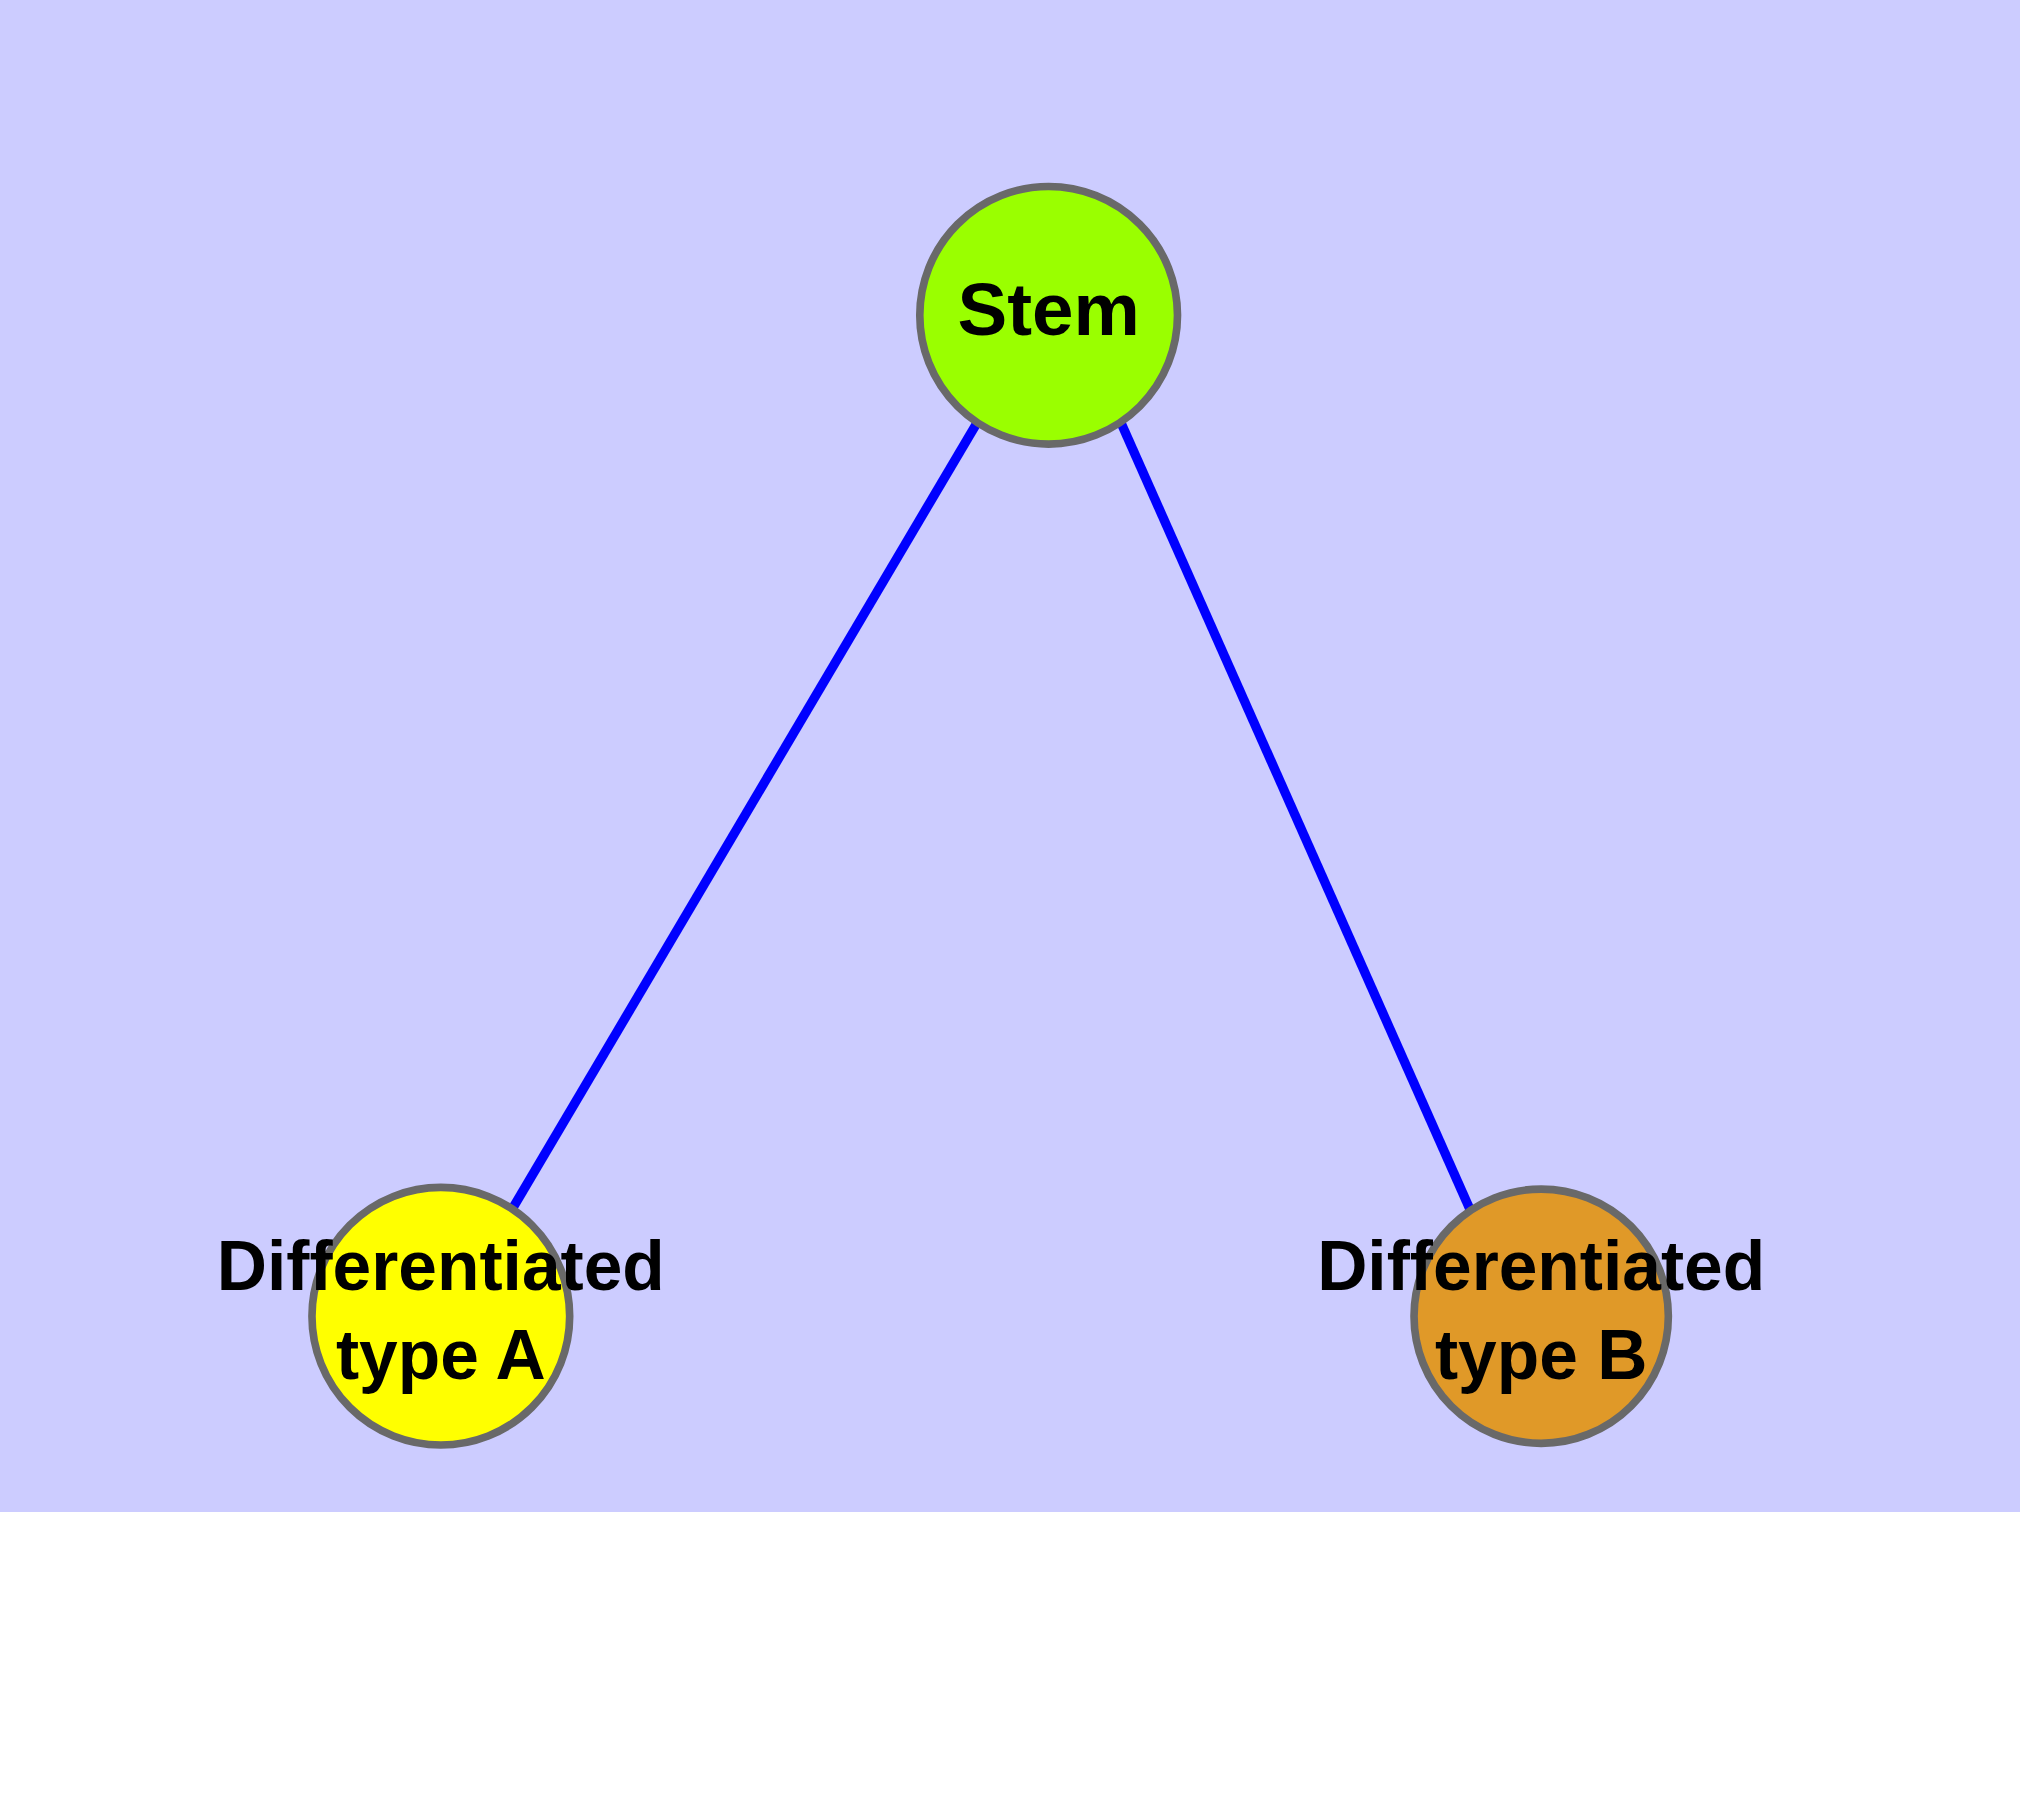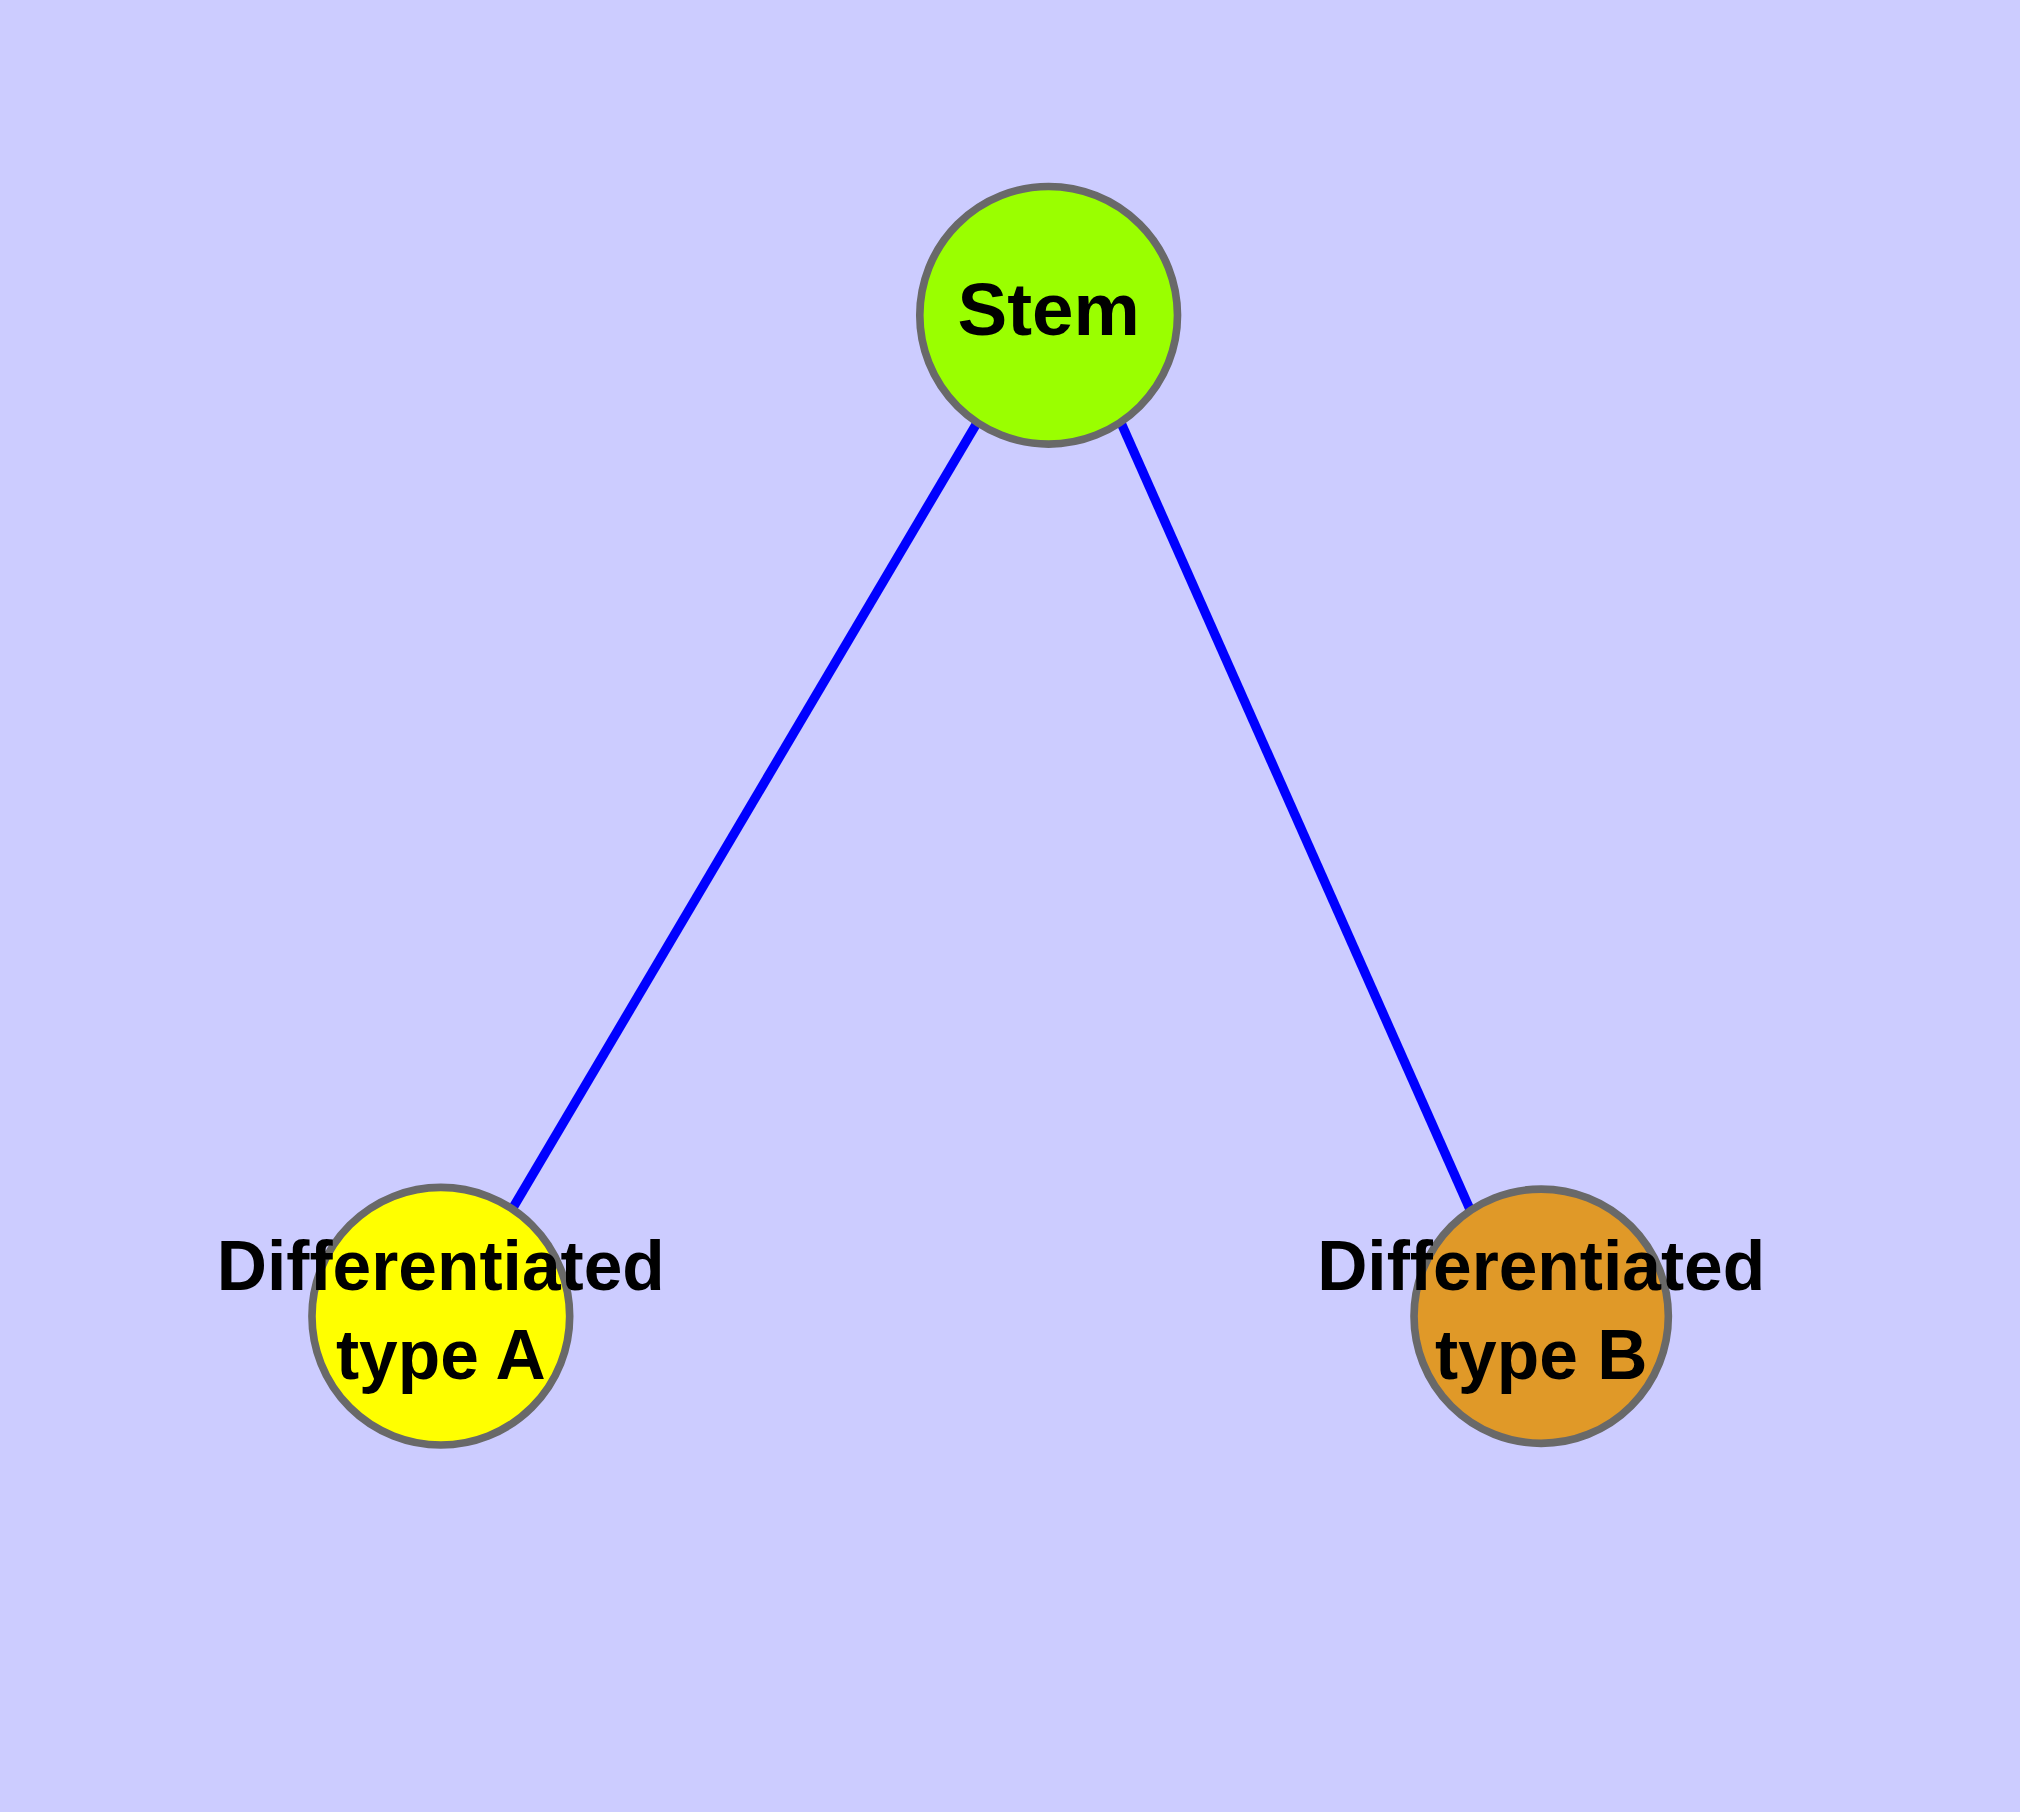--- a/index.html
+++ b/index.html
@@ -40,21 +40,21 @@
     font-weight: bold;
     fill: #000000;
     text-anchor: middle;
     dominant-baseline: middle;
     white-space: pre;
   }
 </style>
 </head>
 <body style="background: rgb(255, 255, 255);">
 
-<div id="canvas" style="width: 2021px; height: 1812px;">
+<div id="canvas" style="width: 2021px; height: 1512px;">
 
   <div id="bg-rect" style="background: rgb(204, 204, 255);"></div>
 
   <svg id="graph-svg" viewBox="0 0 2384 2138" preserveAspectRatio="none" xmlns="http://www.w3.org/2000/svg" style="width: 2021px; height: 1812px;">
 
     <g id="edges-layer">
         <line x1="1153" y1="498" x2="604" y2="1427" stroke="#0000ff" stroke-width="11" class="edge-line"></line>
         <line x1="1322" y1="498" x2="1734" y2="1427" stroke="#0000ff" stroke-width="11" class="edge-line"></line>
       </g>
     <g id="nodes-layer">

